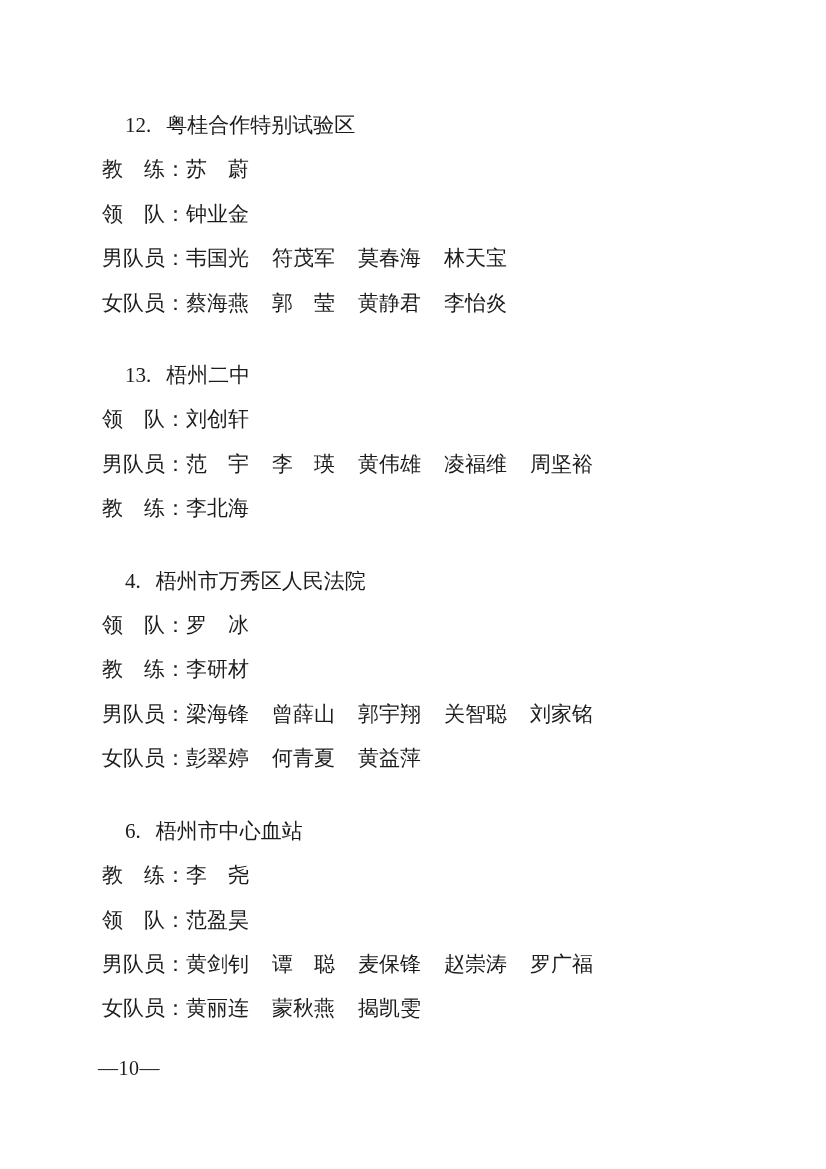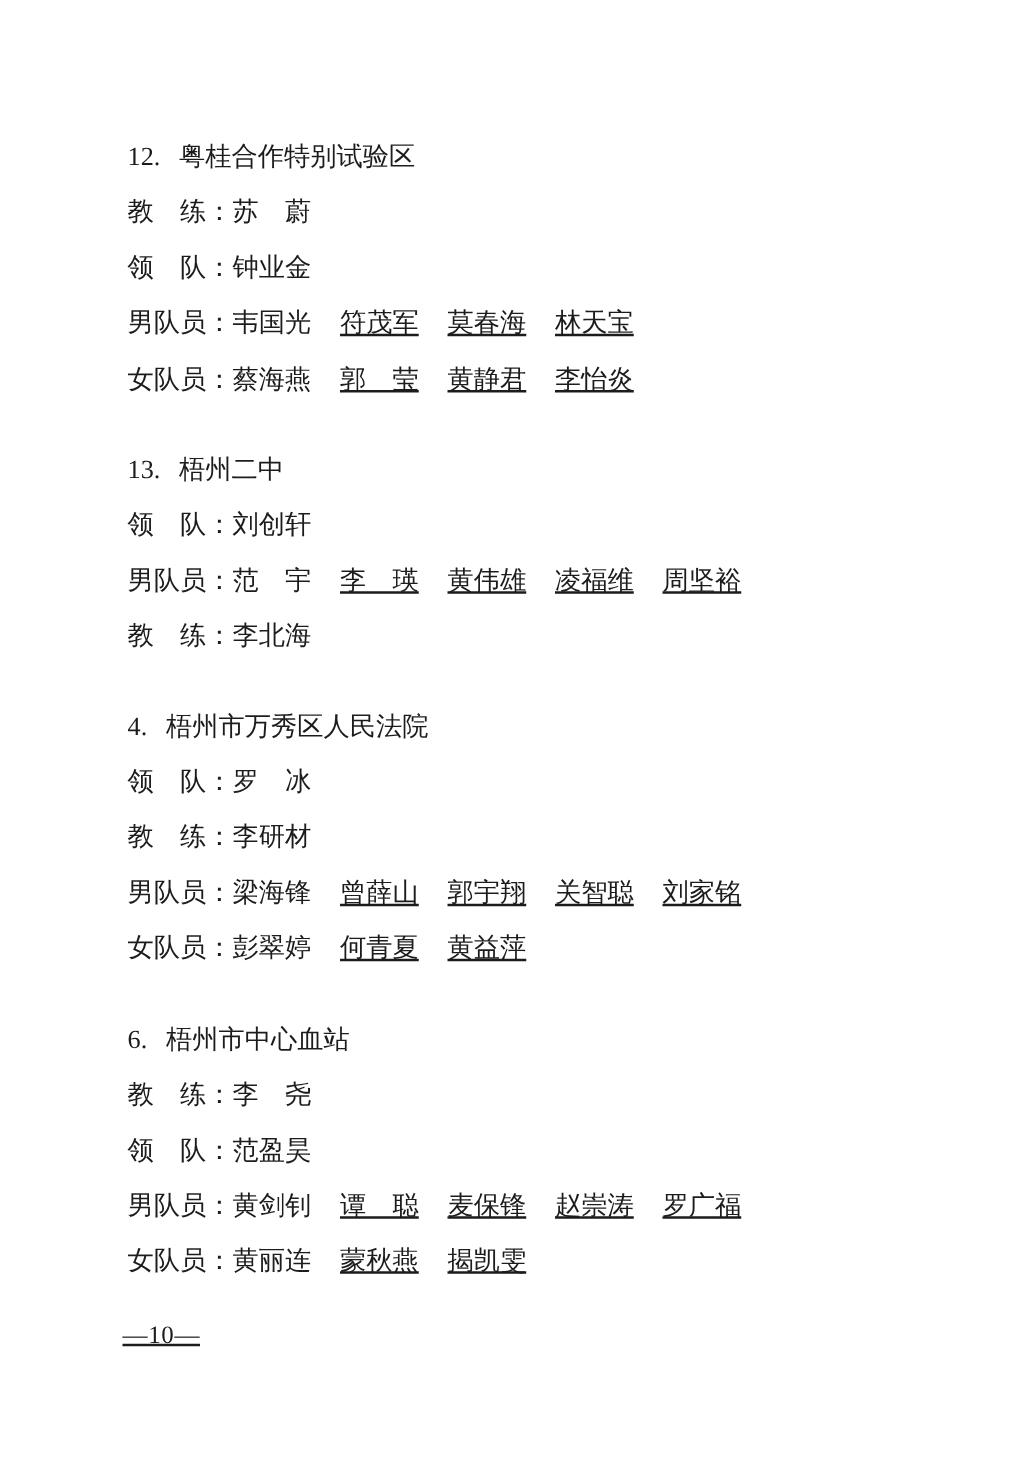--- a/index.html
+++ b/index.html
@@ -17,30 +17,29 @@
     left: 102px;
     top: 103px;
     width: 660px;
   }
   .section { margin-bottom: 28px; }
   .line {
     line-height: 44.4px;
     font-size: 21px;
     white-space: pre;
   }
-  .num { display: inline-block; margin-right: 15px; }
-  .name + .name { margin-left: 23px; text-decoration: underline; }
+  .num { display: inline-block; margin-right: 15px; margin-left: 23px; }
+  .name + .name { margin-left: 23px; }
   .page-number {
     position: absolute;
     left: 98px;
     top: 1056px;
     font-size: 20px;
     line-height: 24px;
     letter-spacing: 0.5px;
-    text-decoration: underline;
   }
 </style>
 </head>
 <body>
 
 <div class="page">
   <div class="doc" id="team-list">
   <section class="section">
     <div class="line title-line"><span class="num">12.</span><span class="title">粤桂合作特别试验区</span></div>
     <div class="line"><span class="label">教　练</span><span class="colon">：</span><span class="value">苏　蔚</span></div>

